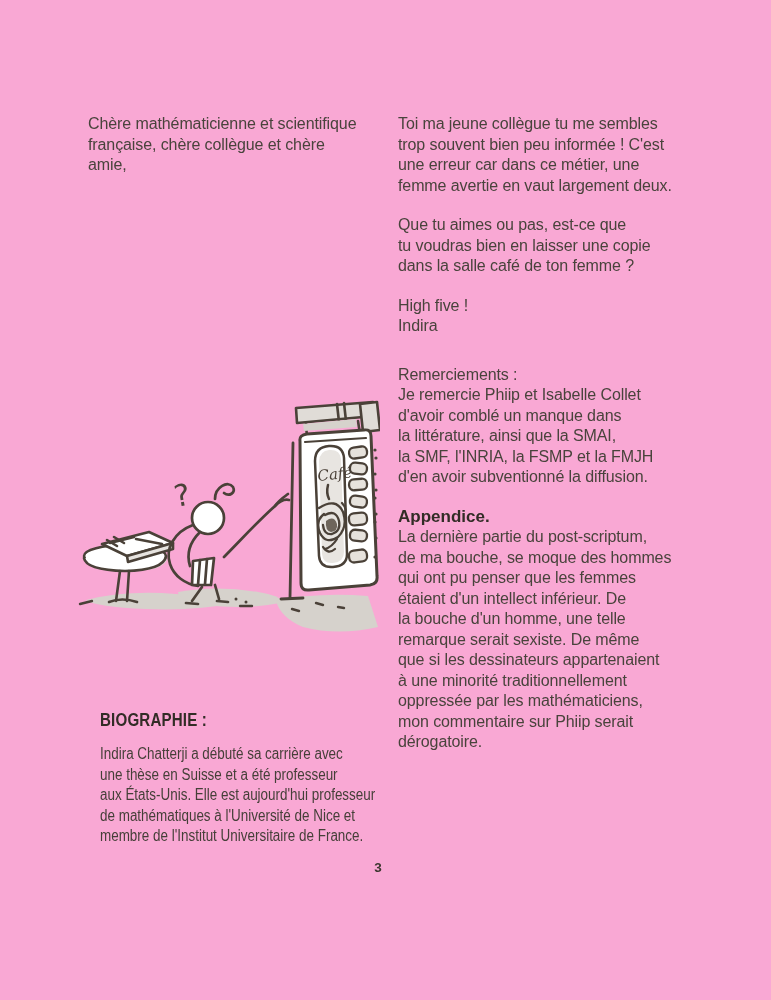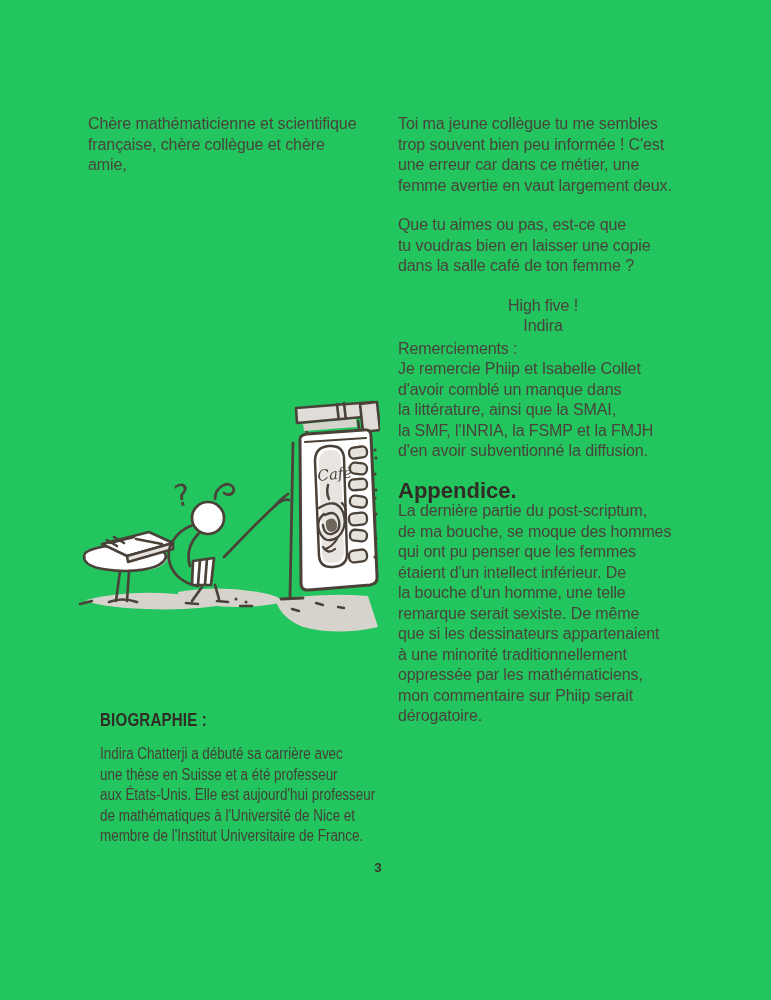--- a/index.html
+++ b/index.html
@@ -1,29 +1,29 @@
 <!DOCTYPE html>
 <html><head>
 <meta charset="utf-8">
 <style>
   html,body{margin:0;padding:0;background:#ffffff;}
   .page{
-    position:relative;width:771px;height:1000px;background:#22c55e;overflow:hidden;
+    position:relative;width:771px;height:1000px;background:#f9a8d4;overflow:hidden;
     font-family:"Liberation Sans",sans-serif;color:#49433c;
   }
   .col{position:absolute;top:114px;}
   .col.left{left:88px;width:298px;}
   .col.right{left:398px;width:302px;}
   p.block{
     white-space:pre-line;margin:0 0 19px 0;
     font-size:16px;line-height:20.5px;font-weight:500;letter-spacing:-0.1px;
   }
-  p.signoff{text-align:center;padding-right:12px;margin:8px 0 2px 0;}
+  p.signoff{text-align:left;padding-right:12px;margin:8px 0 28px 0;}
   .apx-head{
-    font-size:22px;line-height:20.5px;font-weight:700;color:#322c26;margin:10px 0 0 0;
+    font-size:17px;line-height:20.5px;font-weight:700;color:#322c26;margin:10px 0 0 0;
   }
   .illustration{position:absolute;left:76px;top:397px;}
   .bio{position:absolute;left:100px;top:710px;width:340px;}
   .bio-head{
     font-weight:700;font-size:18px;color:#322c26;letter-spacing:0.2px;
     transform:scaleX(0.84);transform-origin:0 0;white-space:nowrap;
   }
   .bio-body{
     white-space:pre-line;margin:13px 0 0 0;font-size:16px;line-height:20.5px;
     width:356px;transform:scaleX(0.84);transform-origin:0 0;letter-spacing:0px;color:#453f38;

